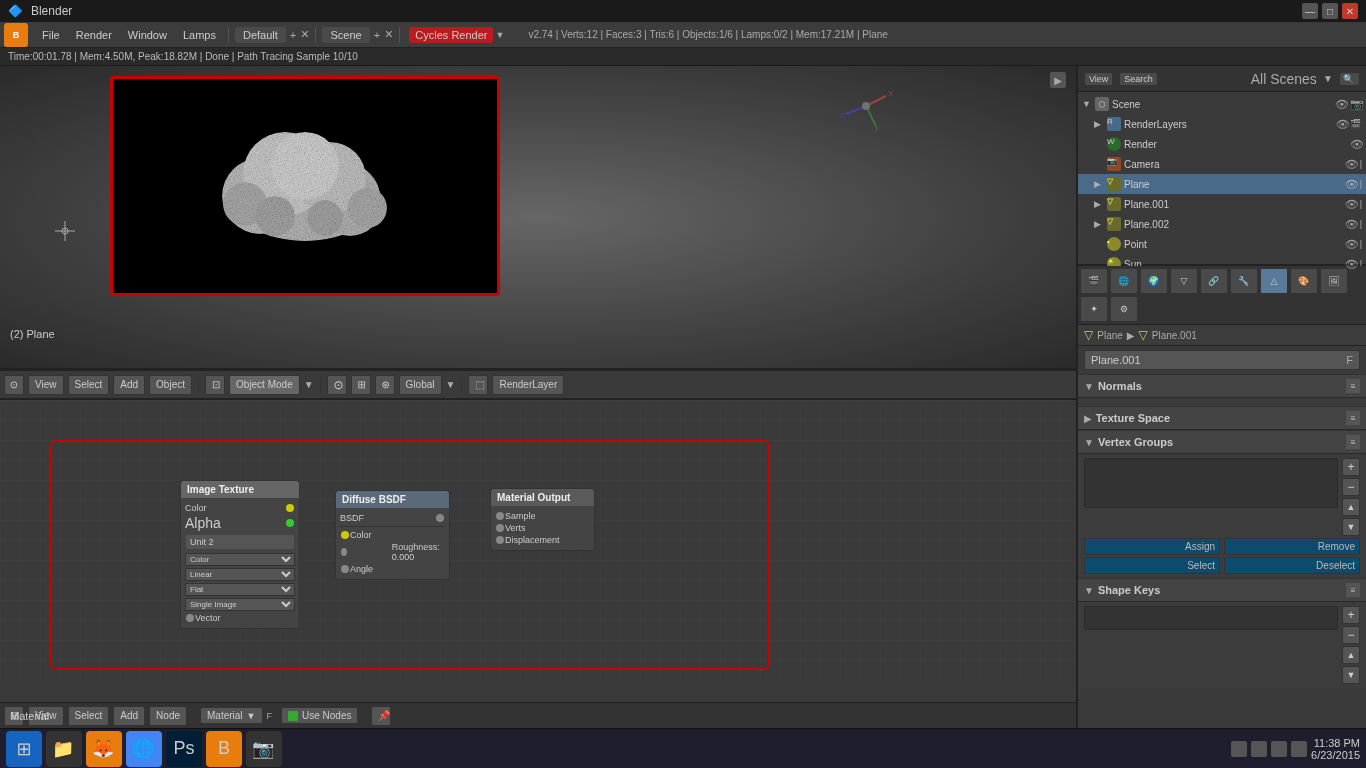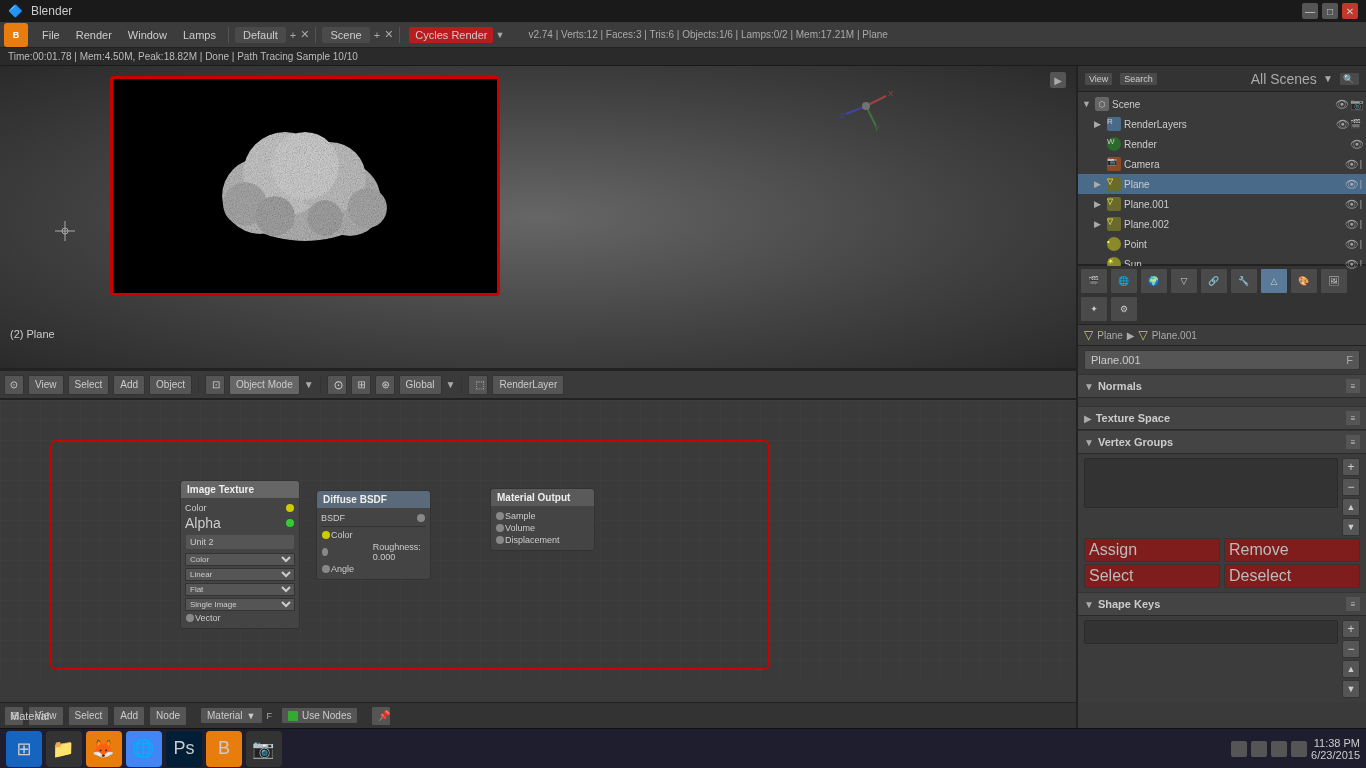--- a/index.html
+++ b/index.html
@@ -307,21 +307,21 @@
 
     .prop-row { display: flex; align-items: center; padding: 2px 0; gap: 4px; }
     .prop-checkbox { width: 14px; height: 14px; background: #555; border: 1px solid #333; border-radius: 2px; display: flex; align-items: center; justify-content: center; }
     .prop-label { color: #bbb; font-size: 10px; }
     .prop-angle { background: #555; border: 1px solid #333; border-radius: 2px; padding: 1px 4px; color: #ccc; font-size: 10px; width: 60px; }
 
     .vertex-groups-content { padding: 4px 6px; background: #3c3c3c; }
     .vg-list { background: #333; border: 1px solid #2a2a2a; height: 50px; margin-bottom: 4px; border-radius: 2px; }
     .vg-add-btn { width: 18px; height: 18px; background: #555; border: 1px solid #333; display: flex; align-items: center; justify-content: center; font-size: 12px; cursor: pointer; border-radius: 2px; }
     .vg-row { display: flex; gap: 4px; margin-top: 2px; }
-    .vg-btn { flex: 1; background: #7f1d1d; border: 1px solid #333; border-radius: 2px; padding: 2px 4px; color: #bbb; font-size: 16px; text-align: left; cursor: pointer; }
+    .vg-btn { flex: 1; background: #0c4a6e; border: 1px solid #333; border-radius: 2px; padding: 2px 4px; color: #bbb; font-size: 10px; text-align: right; cursor: pointer; }
 
     .shape-keys-content { padding: 4px 6px; background: #3c3c3c; }
     .sk-search { background: #333; border: 1px solid #2a2a2a; border-radius: 2px; height: 20px; width: 100%; margin-bottom: 4px; }
     .sk-add-btn { width: 18px; height: 18px; background: #555; border: 1px solid #333; display: flex; align-items: center; justify-content: center; font-size: 12px; cursor: pointer; border-radius: 2px; }
 
     
     #taskbar {
       height: 40px;
       background: #1e1e2e;
       display: flex;
@@ -538,21 +538,21 @@
                 <option>Single Image</option>
               </select>
             </div>
             <div class="node-row">
               <span class="socket grey"></span>
               <span style="color:#ccc; font-size:9px;">Vector</span>
             </div>
           </div>
         </div>
 
-        <div class="node diffuse-node" style="position:absolute; top:90px; left:316px; width:115px;">
+        <div class="node diffuse-node" style="position:absolute; top:90px; left:335px; width:115px;">
           <div class="node-header">
             <span>Diffuse BSDF</span>
           </div>
           <div class="node-body">
             <div class="node-row">
               <span style="color:#ccc; font-size:9px; flex:1;">BSDF</span>
               <span class="socket grey"></span>
             </div>
             <div style="height:1px; background:#333; margin:2px 0;"></div>
             <div class="node-row">
@@ -574,21 +574,21 @@
           <div class="node-header">
             <span>Material Output</span>
           </div>
           <div class="node-body">
             <div class="node-row">
               <span class="socket grey"></span>
               <span style="color:#ccc; font-size:9px;">Sample</span>
             </div>
             <div class="node-row">
               <span class="socket grey"></span>
-              <span style="color:#ccc; font-size:9px;">Volume</span>
+              <span style="color:#ccc; font-size:9px;">Verts</span>
             </div>
             <div class="node-row">
               <span class="socket grey"></span>
               <span style="color:#ccc; font-size:9px;">Displacement</span>
             </div>
           </div>
         </div>
 
       </div>
 

